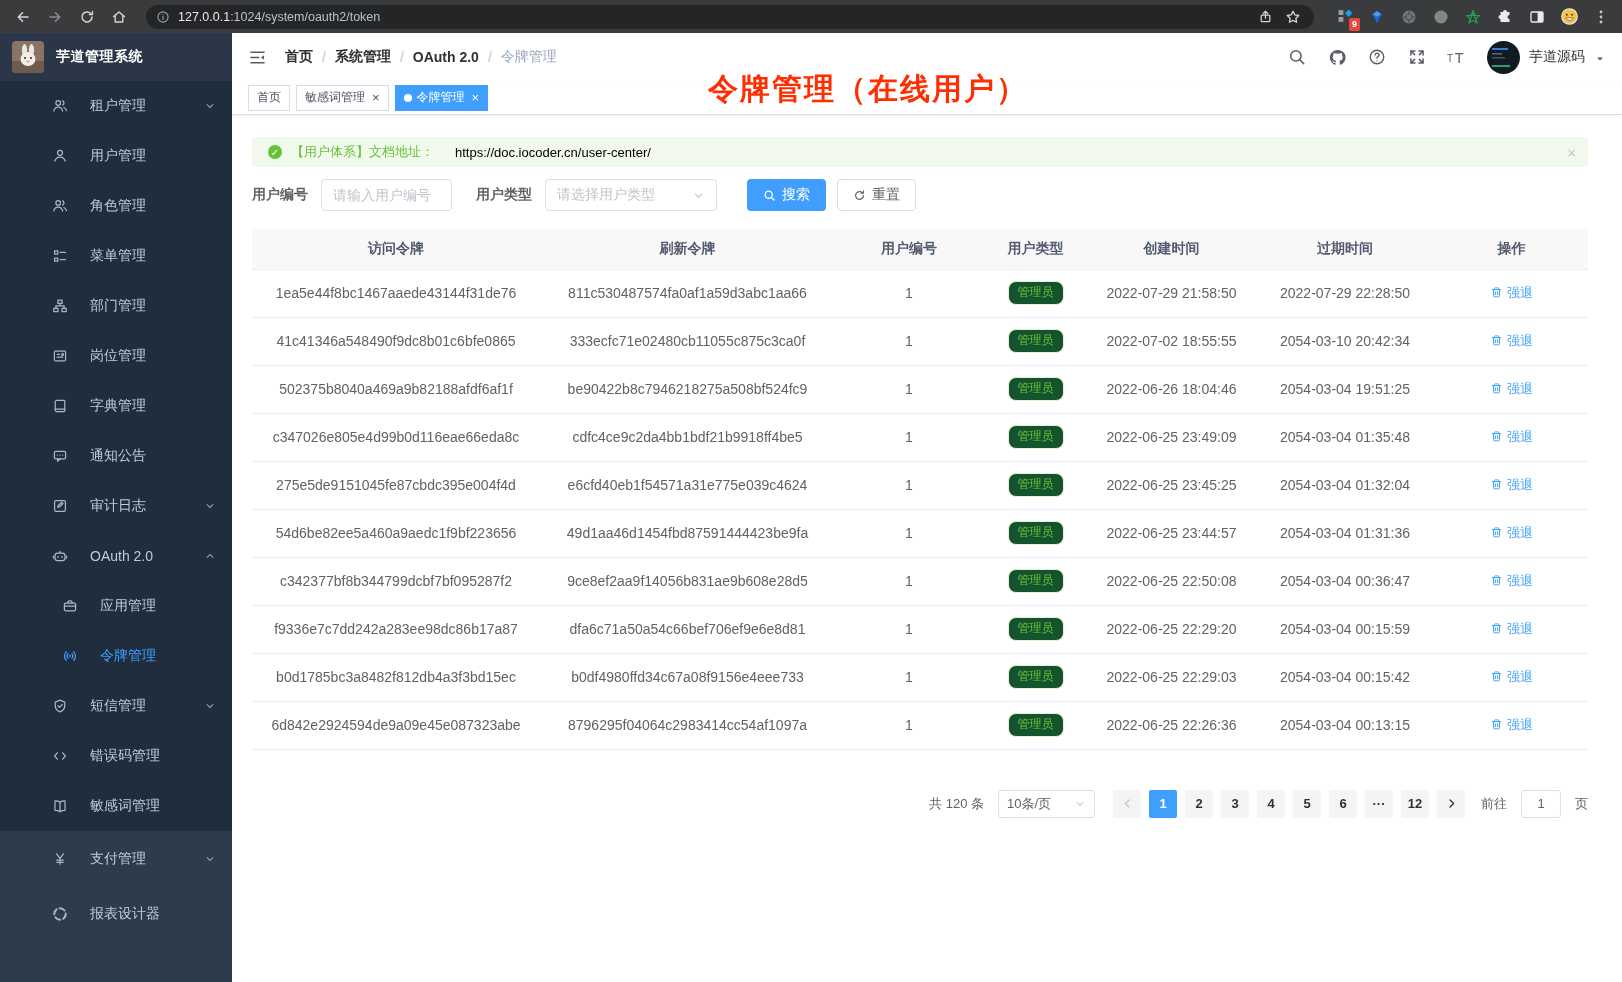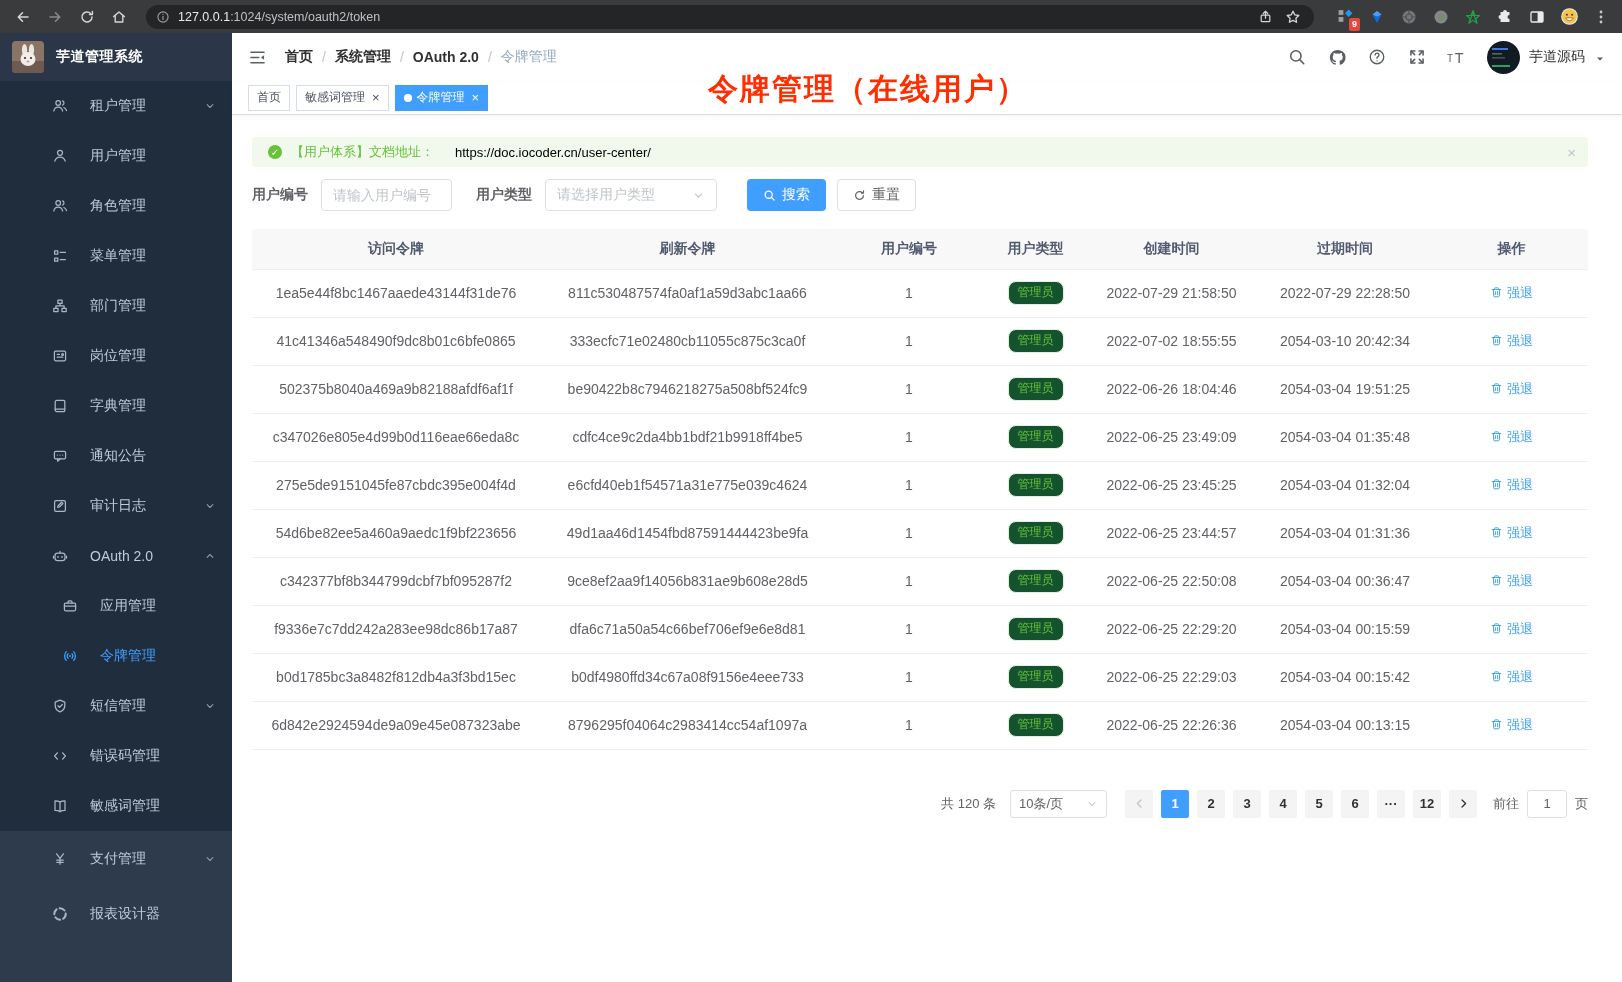--- a/index.html
+++ b/index.html
@@ -91,21 +91,21 @@
 
   
   .pagination{width:1336px;margin-top:40px;display:flex;align-items:center;justify-content:flex-end;font-size:13px;color:#606266}
   .pg-total{margin-right:14px}
   .pg-size{width:97px;height:28px;border:1px solid #dcdfe6;border-radius:3px;display:flex;align-items:center;justify-content:space-between;padding:0 8px;margin-right:14px;cursor:pointer}
   .pg-size .sel-chev{color:#c0c4cc}
   .pager{display:flex;align-items:center}
   .pg-btn{min-width:28px;height:28px;margin:0 4px;border-radius:2px;background:#f4f4f5;color:#303133;display:flex;align-items:center;justify-content:center;font-weight:600;cursor:pointer;padding:0 5px}
   .pg-btn.disabled{color:#c0c4cc;cursor:default}
   .pg-btn.active{background:#409eff;color:#fff}
-  .pg-goto{display:flex;align-items:center;gap:8px;margin-left:12px}
+  .pg-goto{display:flex;align-items:center;gap:14px;margin-left:12px}
   .pg-input{width:40px;height:28px;border:1px solid #dcdfe6;border-radius:3px;text-align:center;font-size:13px;color:#606266;outline:none;font-family:inherit}
 </style>
 </head>
 <body>
 
 <div class="browser">
   <div class="bicon">
     <svg viewBox="0 0 16 16" width="16" height="16" fill="none" stroke="currentColor" stroke-width="1.6" stroke-linecap="round" stroke-linejoin="round">
         <path d="M13 8H3.5 M7.5 3.8L3.3 8l4.2 4.2"></path>
       </svg>

